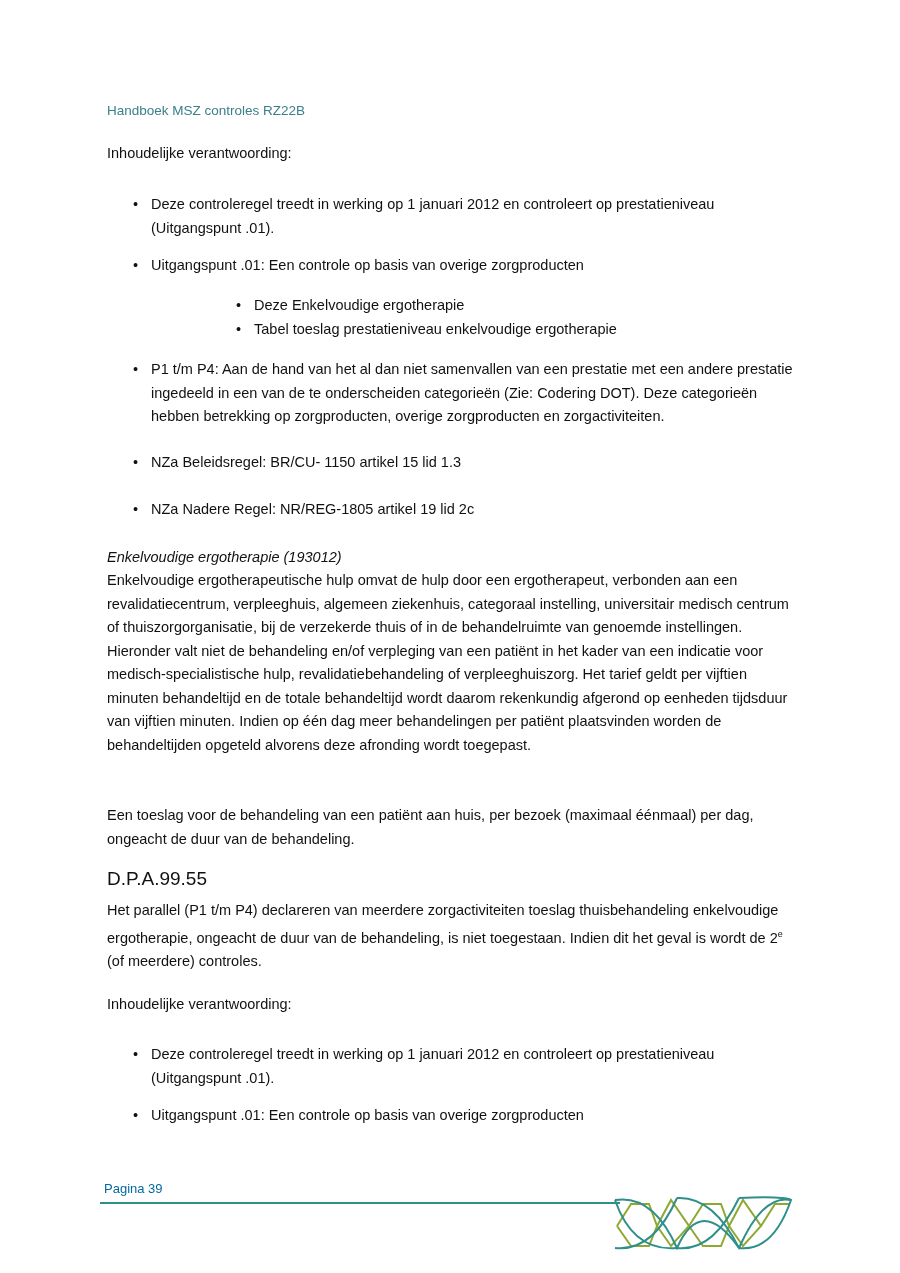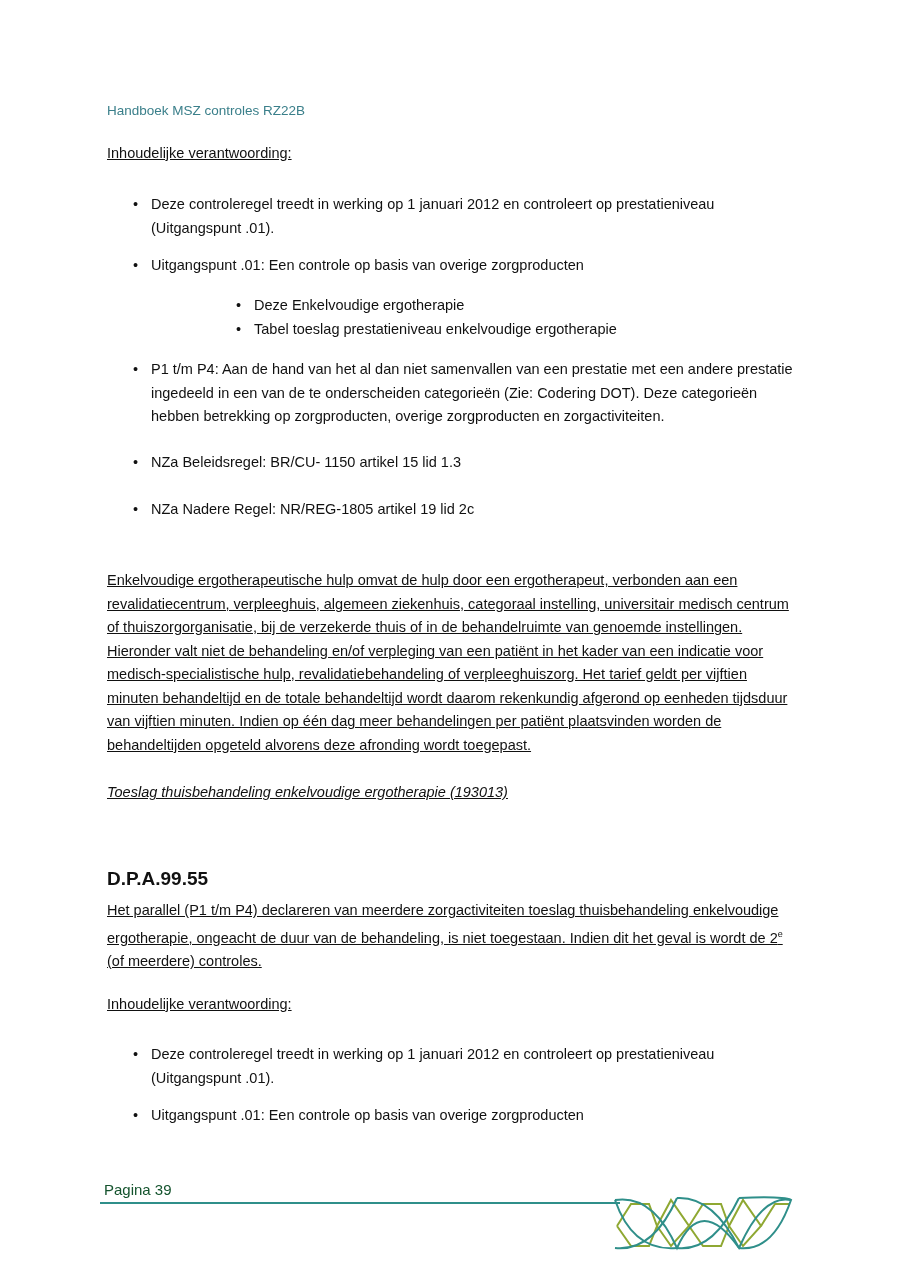--- a/index.html
+++ b/index.html
@@ -1,29 +1,29 @@
 <!DOCTYPE html>
 <html><head>
   <meta charset="utf-8">
   <style>
     html, body { margin: 0; padding: 0; background: #ffffff; }
     body { width: 900px; height: 1273px; position: relative; overflow: hidden;
       font-family: "Liberation Sans", sans-serif; color: #111; }
     .page { position: absolute; left: 0; top: 0; width: 900px; height: 1081px; margin-top: 48px; }
     .header-title { position: absolute; left: 107px; top: 55px; font-size: 13.5px; color: #3a7f8a; }
-    .p { position: absolute; left: 107px; font-size: 14.5px; line-height: 23.5px; width: 690px; text-decoration: underline; }
+    .p { position: absolute; left: 107px; font-size: 14.5px; line-height: 23.5px; width: 690px; }
     .italic { font-style: italic; }
     .bullet { position: absolute; font-size: 14.5px; line-height: 23.5px; }
     .bullet .dot { position: absolute; left: 0; top: 0; }
     .bullet .txt { position: absolute; left: 18px; top: 0; width: 650px; }
     .b1 { left: 133px; }
     .b2 { left: 236px; }
-    .heading { position: absolute; left: 107px; font-size: 19px; font-weight: bold; }
+    .heading { position: absolute; left: 107px; font-size: 19px; font-weight: normal; }
     sup { font-size: 9px; vertical-align: 6px; }
-    .footer-page { position: absolute; left: 104px; top: 1133px; font-size: 15px; color: #14532d; }
+    .footer-page { position: absolute; left: 104px; top: 1133px; font-size: 13px; color: #0369a1; }
     .footer-line { position: absolute; left: 100px; top: 1154px; width: 520px; height: 2px; background: #2f8f8a; }
     .logo { position: absolute; left: 613px; top: 1148px; }
   </style>
 </head>
 <body>
 
 <div class="page">
   <div class="header-title">Handboek MSZ controles RZ22B</div>
 
   <div class="p" style="top:94px">Inhoudelijke verantwoording:</div>
@@ -50,23 +50,24 @@
   </div>
   <div class="bullet b1" style="top:403px">
     <span class="dot">•</span>
     <span class="txt">NZa Beleidsregel: BR/CU- 1150 artikel 15 lid 1.3</span>
   </div>
   <div class="bullet b1" style="top:450px">
     <span class="dot">•</span>
     <span class="txt">NZa Nadere Regel: NR/REG-1805 artikel 19 lid 2c</span>
   </div>
 
+  <div class="p italic" style="top:498px">Enkelvoudige ergotherapie (193012)</div>
   <div class="p" style="top:521px">Enkelvoudige ergotherapeutische hulp omvat de hulp door een ergotherapeut, verbonden aan een revalidatiecentrum, verpleeghuis, algemeen ziekenhuis, categoraal instelling, universitair medisch centrum of thuiszorgorganisatie, bij de verzekerde thuis of in de behandelruimte van genoemde instellingen. Hieronder valt niet de behandeling en/of verpleging van een patiënt in het kader van een indicatie voor medisch-specialistische hulp, revalidatiebehandeling of verpleeghuiszorg. Het tarief geldt per vijftien minuten behandeltijd en de totale behandeltijd wordt daarom rekenkundig afgerond op eenheden tijdsduur van vijftien minuten. Indien op één dag meer behandelingen per patiënt plaatsvinden worden de behandeltijden opgeteld alvorens deze afronding wordt toegepast.</div>
 
-  <div class="p italic" style="top:733px">Toeslag thuisbehandeling enkelvoudige ergotherapie (193013)</div>
+  <div class="p" style="top:756px">Een toeslag voor de behandeling van een patiënt aan huis, per bezoek (maximaal éénmaal) per dag, ongeacht de duur van de behandeling.</div>
 
   <div class="heading" style="top:820px">D.P.A.99.55</div>
 
   <div class="p" style="top:851px"><span>Het parallel (P1 t/m P4) declareren van meerdere zorgactiviteiten toeslag thuisbehandeling enkelvoudige ergotherapie, ongeacht de duur van de behandeling, is niet toegestaan. Indien dit het geval is wordt de 2</span><sup>e</sup><span> (of meerdere) controles.</span></div>
 
   <div class="p" style="top:945px">Inhoudelijke verantwoording:</div>
 
   <div class="bullet b1" style="top:995px">
     <span class="dot">•</span>
     <span class="txt">Deze controleregel treedt in werking op 1 januari 2012 en controleert op prestatieniveau (Uitgangspunt .01).</span>

